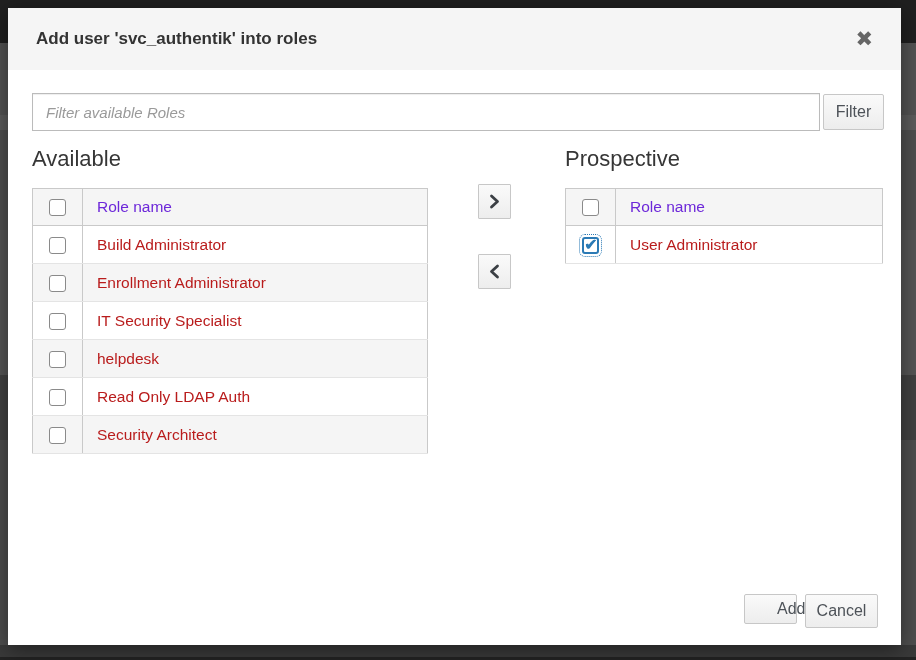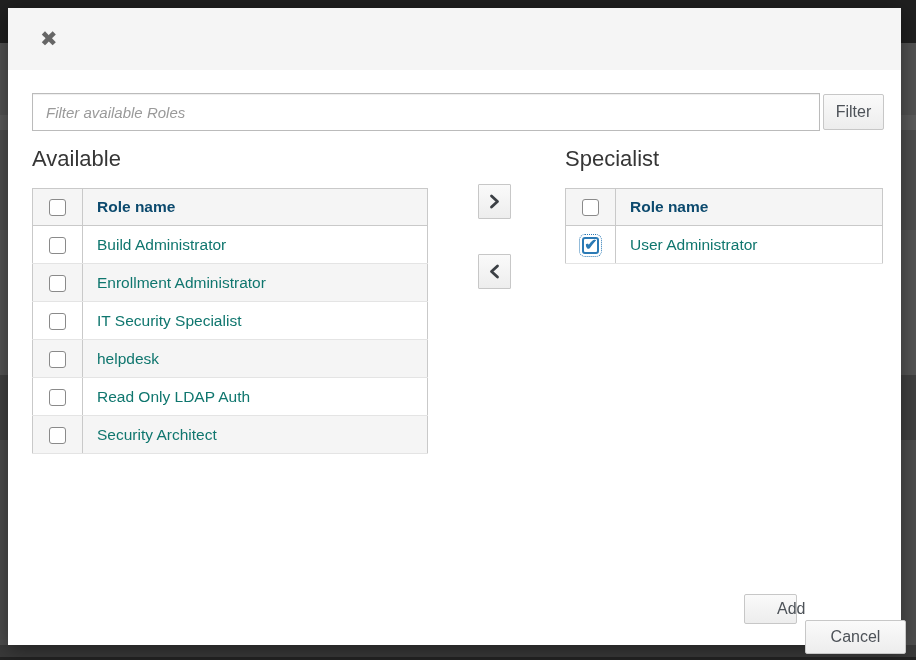--- a/index.html
+++ b/index.html
@@ -52,22 +52,22 @@
   .role-table{
     position:absolute;top:180px;border-collapse:collapse;table-layout:fixed;
     background:#ffffff;border:1px solid #c9c9c9;
   }
   .table-available{left:24px;width:396px;}
   .table-prospective{left:557px;width:318px;}
   .role-table th,.role-table td{border-bottom:1px solid #e4e4e4;padding:0;}
   .role-table thead th{background:#f5f5f5;border-bottom:1px solid #c9c9c9;height:37px;}
   .role-table td{height:38px;}
   .cb-cell{width:50px;text-align:center;border-right:1px solid #c9c9c9 !important;vertical-align:middle;}
-  .name-cell{padding-left:14px !important;font-size:15.5px;color:#0f766e;vertical-align:middle;text-align:left;}
-  .role-table thead .name-cell{font-weight:bold;color:#0c4a6e;}
+  .name-cell{padding-left:14px !important;font-size:15.5px;color:#b91c1c;vertical-align:middle;text-align:left;}
+  .role-table thead .name-cell{font-weight:normal;color:#6d28d9;}
   .role-table tbody tr:nth-child(even) td{background:#f5f5f5;}
 
   
   .cb{
     -webkit-appearance:none;appearance:none;width:17px;height:17px;margin:0;
     border:1px solid #8a8a8a;border-radius:3px;background:#ffffff;
     position:relative;vertical-align:middle;cursor:pointer;
   }
   .cb:checked{
     border:2px solid #2b7ab5;outline:1px dotted #2b7ab5;outline-offset:2px;
@@ -82,50 +82,51 @@
   
   .move-btn{
     position:absolute;left:470px;width:33px;height:35px;border-radius:1px;
     display:flex;align-items:center;justify-content:center;
   }
   .move-right{top:176px;}
   .move-left{top:246px;}
 
   
   .add-btn{position:absolute;left:736px;top:586px;width:53px;height:30px;padding-left:32px;}
-  .cancel-btn{position:absolute;left:797px;top:586px;width:101px;height:34px;margin-top:26px;}
+  .cancel-btn{position:absolute;left:797px;top:586px;width:73px;height:34px;}
 </style>
 </head>
 <body>
 
 <div class="screen">
 
   <div class="band" style="top:0;height:43px;background:#202020;"></div>
   <div class="band" style="top:43px;height:72px;background:#535353;"></div>
   <div class="band" style="top:115px;height:15px;background:#5c5c5c;"></div>
   <div class="band" style="top:130px;height:100px;background:#4f4f4f;"></div>
   <div class="band" style="top:230px;height:145px;background:#555555;"></div>
   <div class="band" style="top:375px;height:65px;background:#414141;"></div>
   <div class="band" style="top:440px;height:205px;background:#4e4e4e;"></div>
   <div class="band" style="top:645px;height:12px;background:#3a3a3a;"></div>
   <div class="band" style="top:657px;height:3px;background:#232323;"></div>
 
   <div class="modal">
 
     <div class="modal-header">
+      <h1 class="modal-title">Add user 'svc_authentik' into roles</h1>
       <button class="close-btn">
         <span>✖</span>
       </button>
     </div>
 
     <input class="filter-input" type="text" placeholder="Filter available Roles" style="">
     <button class="btn filter-btn">Filter</button>
 
     <div class="col-heading heading-available">Available</div>
-    <div class="col-heading heading-prospective">Specialist</div>
+    <div class="col-heading heading-prospective">Prospective</div>
 
     <table class="role-table table-available">
       <thead>
         <tr>
           <th class="cb-cell">
             <input type="checkbox" class="cb" style="">
           </th>
           <th class="name-cell">Role name</th>
         </tr>
       </thead>

